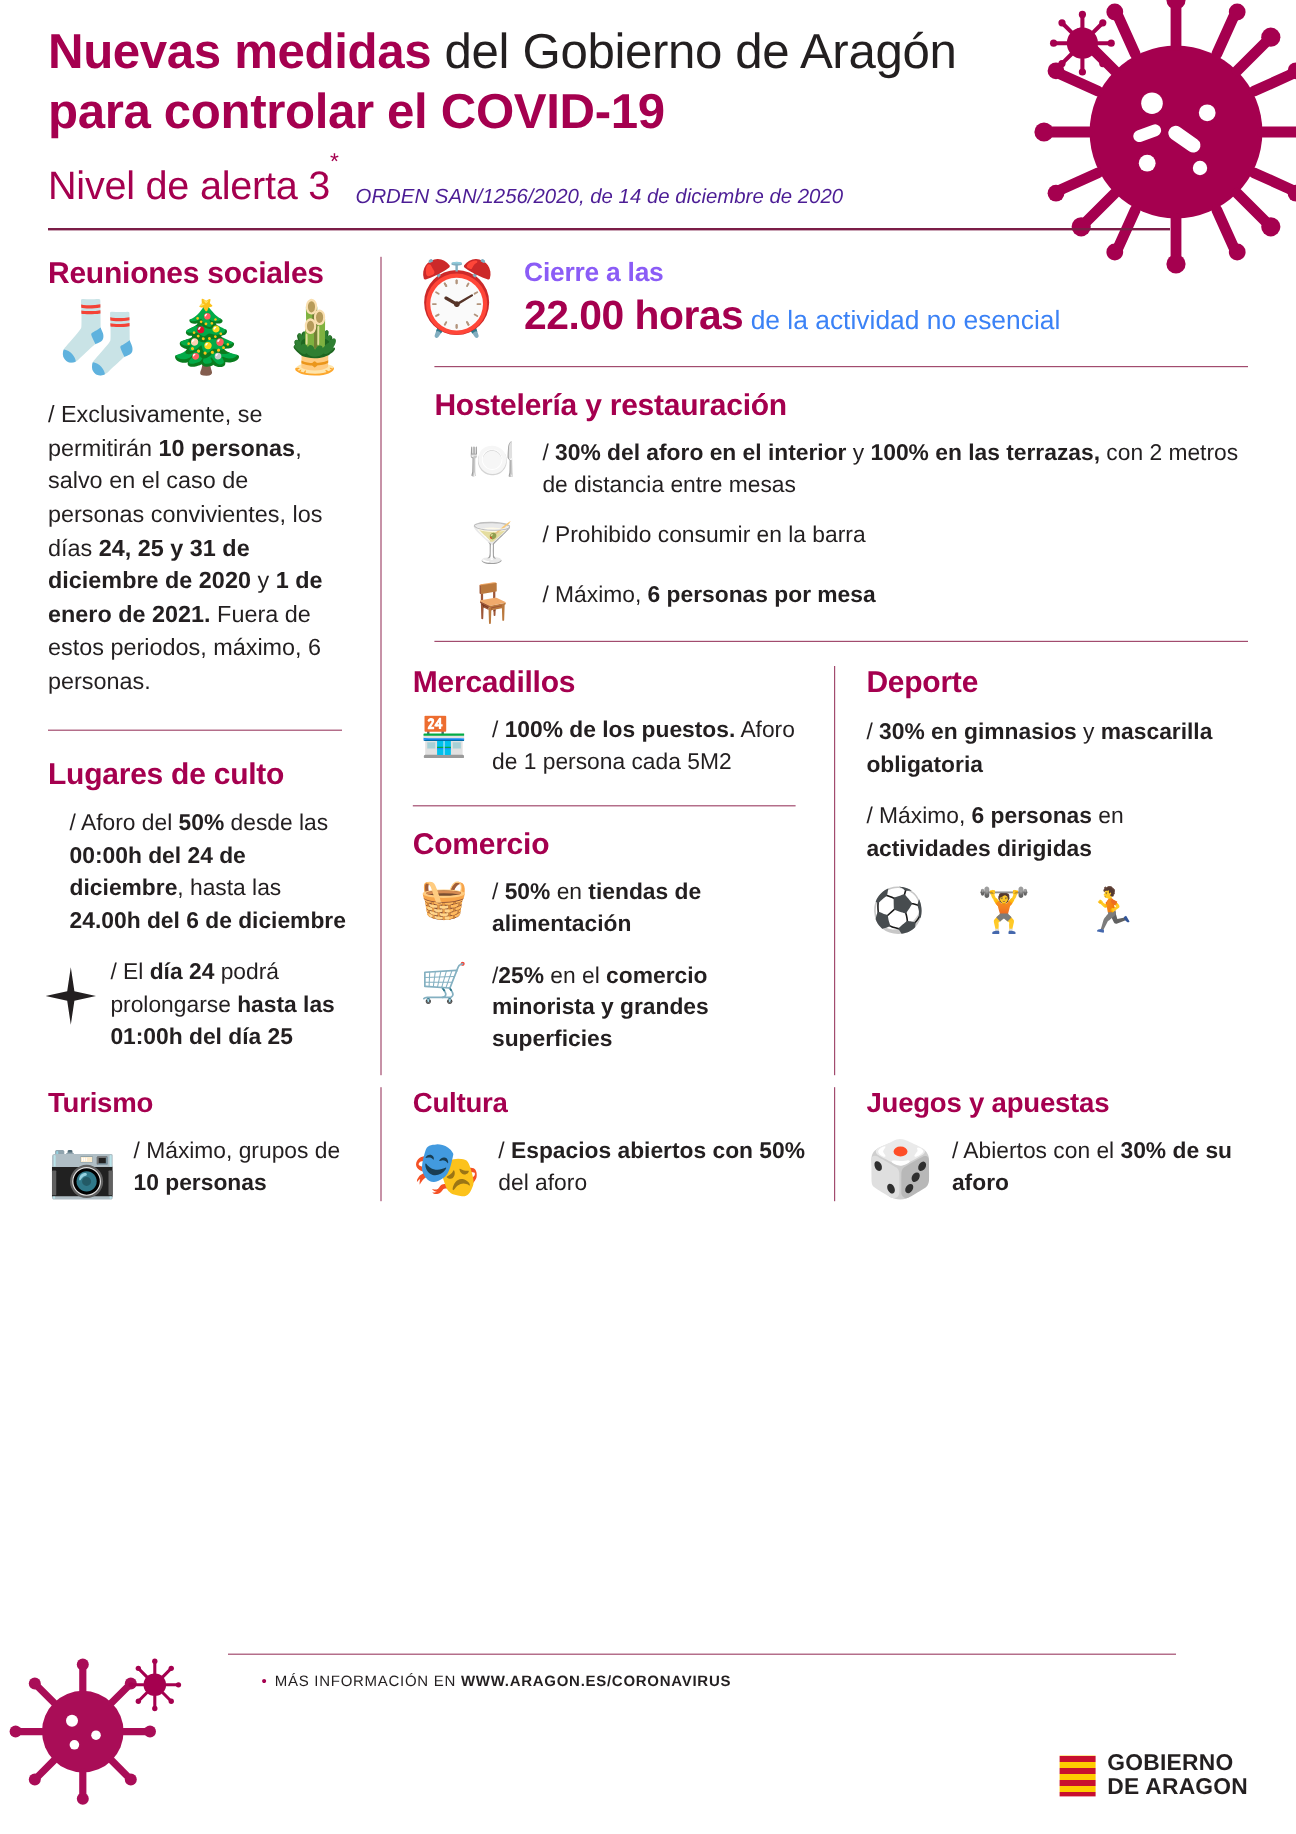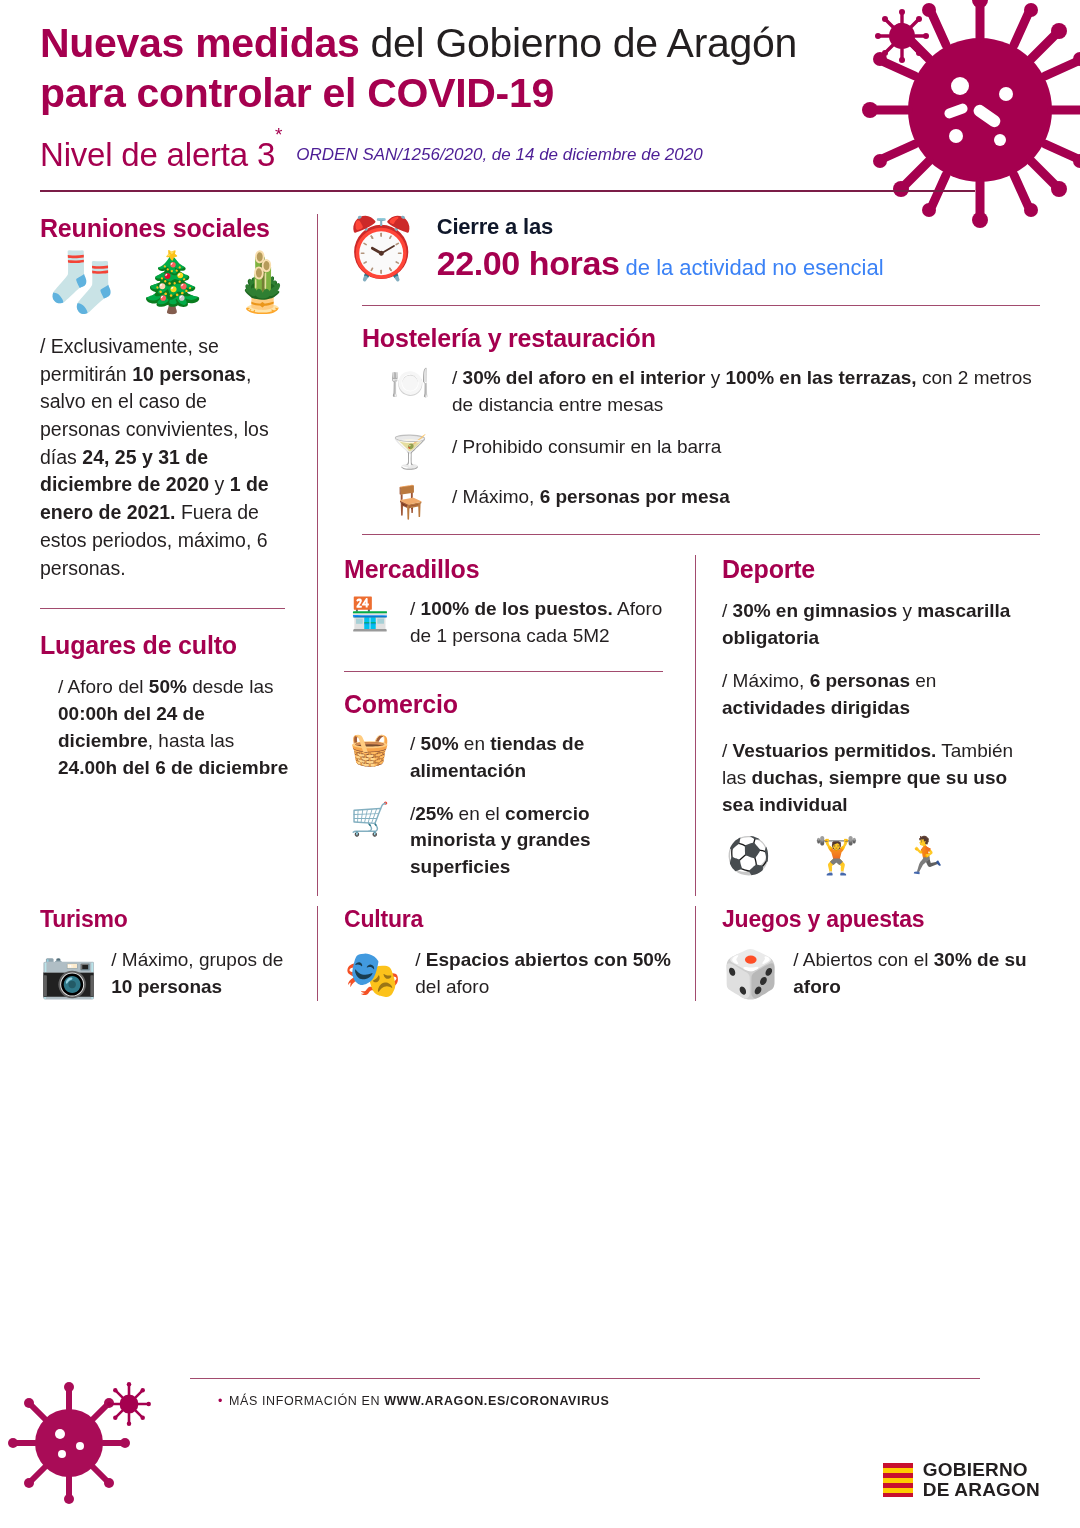--- a/index.html
+++ b/index.html
@@ -44,21 +44,21 @@
     line-height: 1.22;
     font-weight: 400;
     letter-spacing: -0.3px;
     color: #231f20;
     max-width: 820px;
     margin: 0;
   }
   .title b { font-weight: 700; color: #a5004f; }
   .subtitle-row {
     display: flex;
-    align-items: center;
+    align-items: flex-end;
     gap: 14px;
     margin-top: 18px;
   }
   .nivel {
     font-size: 33px;
     color: #a5004f;
     font-weight: 400;
     letter-spacing: -0.2px;
   }
   .nivel sup { font-size: 19px; top: -0.7em; position: relative; }
@@ -120,21 +120,21 @@
   
   .closing {
     display: flex;
     align-items: center;
     gap: 18px;
     margin-bottom: 6px;
   }
   .closing-text .line1 {
     font-size: 22px;
     font-weight: 700;
-    color: #0f172a;
+    color: #8b5cf6;
     letter-spacing: -0.2px;
   }
   .closing-text .line2 {
     font-size: 22px;
     margin-top: 4px;
   }
   .closing-text .line2 .hours {
     font-size: 34px;
     font-weight: 700;
     color: #a5004f;
@@ -440,20 +440,26 @@
 
       <p class="body"><span>/ Exclusivamente, se permitirán </span><b>10 personas</b><span>, salvo en el caso de personas convivientes, los días </span><b>24, 25 y 31 de diciembre de 2020</b><span> y </span><b>1 de enero de 2021.</b><span> Fuera de estos periodos, máximo, 6 personas.</span></p>
 
       <hr class="divider short">
 
       <h2 class="section">Lugares de culto</h2>
 
       <div style="padding-left:18px;margin-top:14px;">
         <p class="bullet-txt"><span>/ Aforo del </span><b>50%</b><span>  desde las </span><b>00:00h del 24 de diciembre</b><span>, hasta las </span><b>24.00h del 6 de diciembre</b></p>
 
+        <div style="display:flex;align-items:flex-start;gap:10px;margin-left:-22px;">
+          <svg width="46" height="52" viewBox="0 0 46 52" style="flex:0 0 auto;margin-top:6px;">
+            <path d="M23 2 L26 22 L44 26 L26 30 L23 50 L20 30 L2 26 L20 22 Z" fill="#231f20"></path>
+          </svg>
+          <p class="bullet-txt" style="margin-bottom:0;"><span>/ El </span><b>día 24</b><span> podrá prolongarse </span><b>hasta las 01:00h del día 25</b></p>
+        </div>
       </div>
     </div>
 
     <div class="col-right">
 
       <div class="closing">
         <span style="font-size:60px;line-height:1;">⏰</span>
         <div class="closing-text">
           <div class="line1">Cierre a las</div>
           <div class="line2"><span class="hours">22.00 horas</span><span class="rest"> de la actividad no esencial</span></div>
@@ -501,21 +507,20 @@
             <span class="ico">🛒</span>
             <div class="txt"><span>/</span><b>25%</b><span> en el </span><b>comercio minorista y grandes superficies</b></div>
           </div>
         </div>
 
         <div class="cell-right">
           <h2 class="section">Deporte</h2>
           <div style="margin-top:14px;">
             <p class="bullet-txt"><span>/ </span><b>30% en gimnasios</b><span> y </span><b>mascarilla obligatoria</b></p>
             <p class="bullet-txt"><span>/ Máximo, </span><b>6 personas</b><span> en </span><b>actividades dirigidas</b></p>
-            <p class="bullet-txt"><span>/ </span><b>Vestuarios</b><b> permitidos.</b><span> También las </span><b>duchas, siempre que su uso sea individual</b></p>
           </div>
           <div class="sport-emojis">
             <span>⚽</span>
             <span>🏋️</span>
             <span>🏃</span>
           </div>
         </div>
       </div>
     </div>
   </div>

